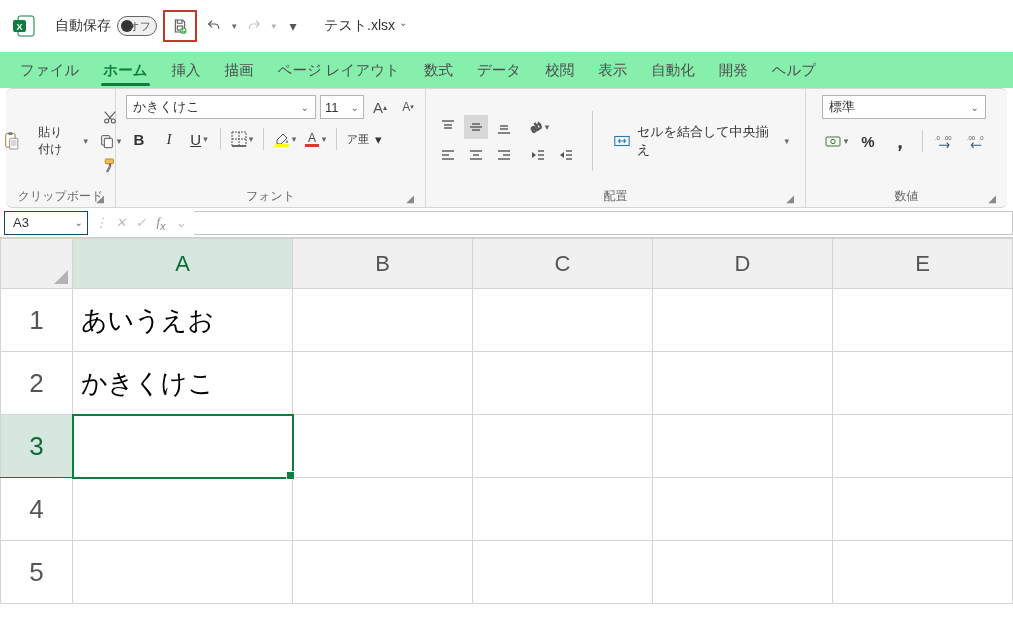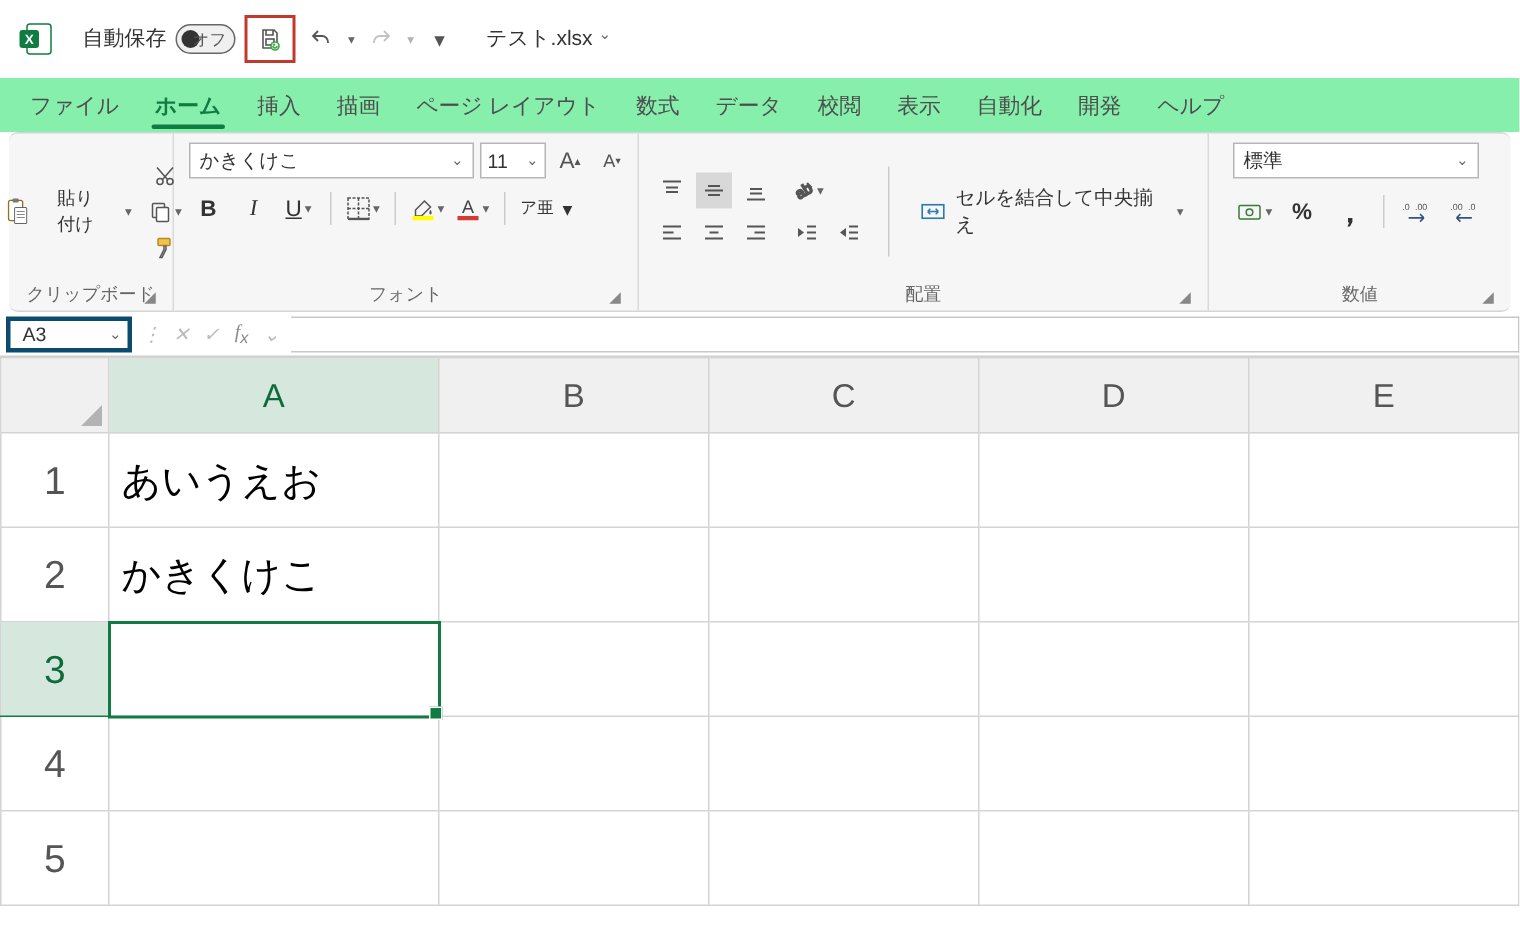--- a/index.html
+++ b/index.html
@@ -55,21 +55,21 @@
   .indent-col { display:flex; flex-direction:column; gap:4px; }
 
   .long-btn { height: 26px; display:flex; align-items:center; gap:6px; padding: 0 6px; font-size: 13px; }
   .long-btn svg { width:18px; height:18px; flex:none; }
 
   .numgroup-row2 { display:flex; align-items:center; gap:4px; }
   .num-btn { width:28px; height:28px; display:flex; align-items:center; justify-content:center; font-size:15px; }
 
   
   .formula-bar { height: 30px; display:flex; align-items:center; border-bottom: 1px solid #d0d0d0; margin-top: 0; }
-  .name-box { width: 84px; height: 24px; margin: 0 0 0 4px; border: 3px solid #0c4a6e; background:#fff; display:flex; align-items:center; justify-content:space-between; padding: 0 4px 0 8px; font-size: 13px; }
+  .name-box { width: 84px; height: 24px; margin: 0 0 0 4px; border: 1px solid #0c4a6e; background:#fff; display:flex; align-items:center; justify-content:space-between; padding: 0 4px 0 8px; font-size: 13px; }
   .fb-btns { display:flex; align-items:center; gap:2px; margin: 0 4px; color:#888; }
   .fb-btns span, .fb-btns i { width:18px; text-align:center; font-size: 13px; font-style: italic;}
   .fx { font-style: italic; font-family: serif; }
   .formula-input { flex:1; height: 24px; border: 1px solid #c7c7c7; border-left: none; background:#fff; padding: 0 6px; }
 
   
   .grid { position: relative; }
   table.sheet { border-collapse: collapse; width: 100%; table-layout: fixed; }
   .sheet th, .sheet td { border: 1px solid #d4d4d4; font-weight: normal; }
   .corner { width: 72px; height: 50px; background: #f0f0f0; position: relative; }

